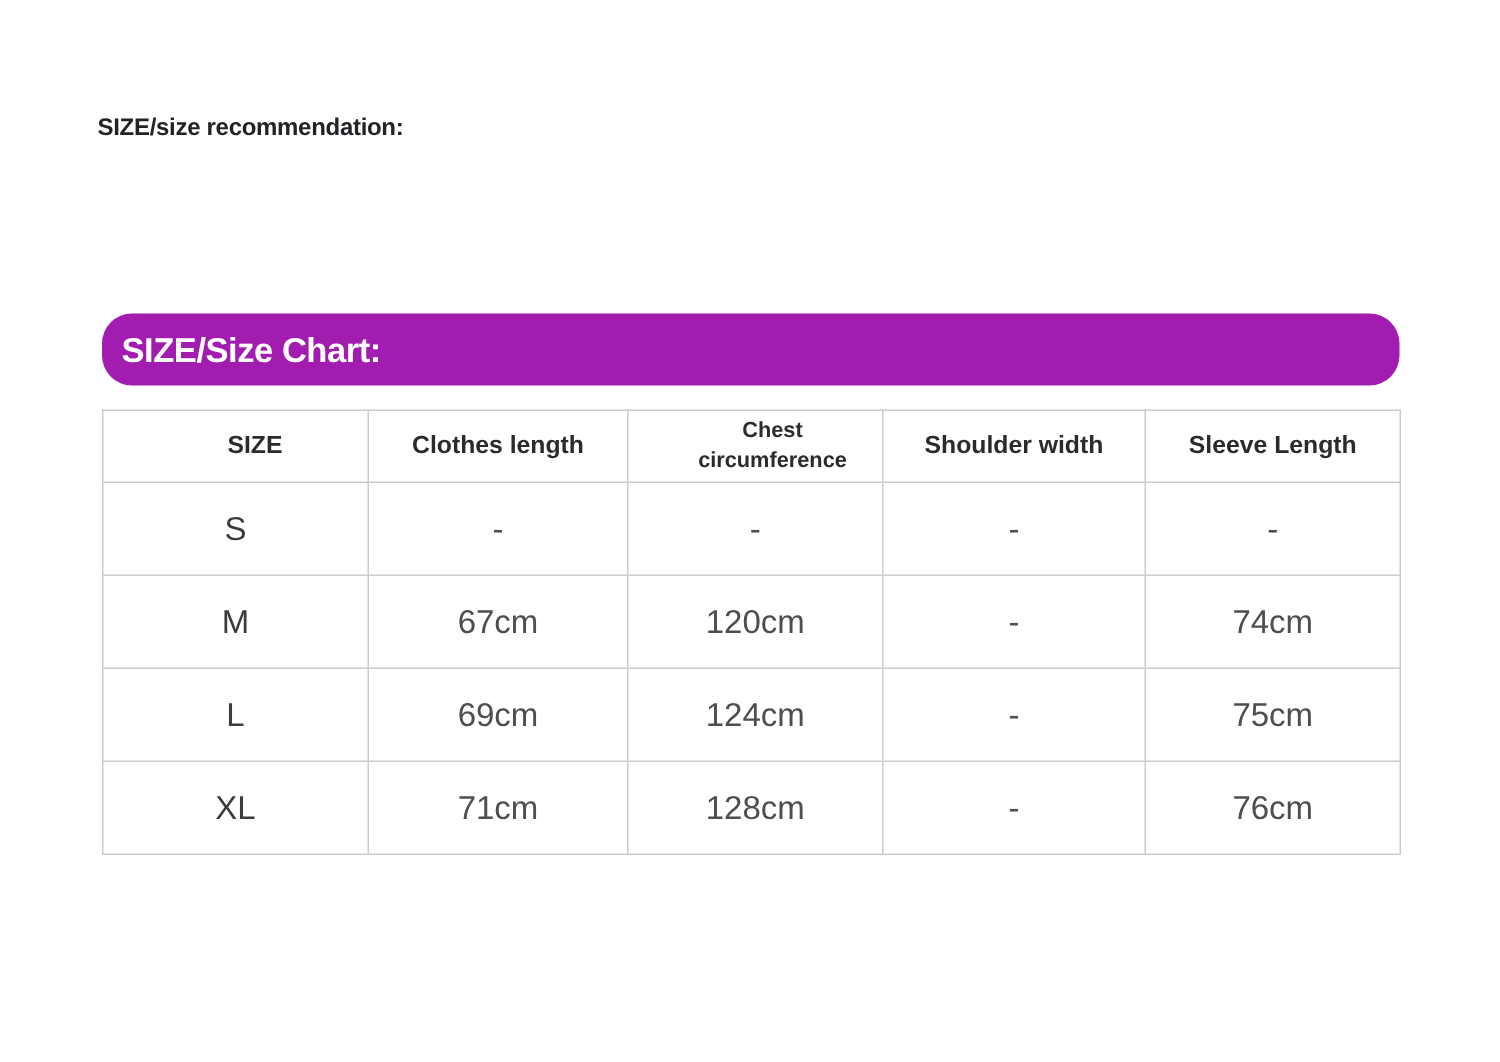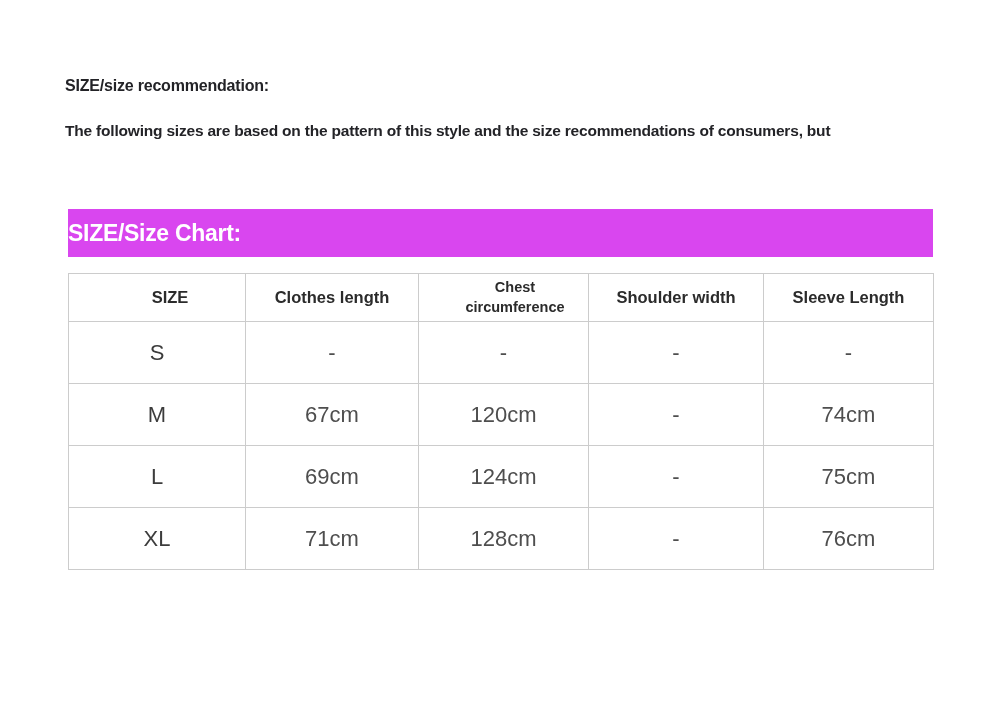--- a/index.html
+++ b/index.html
@@ -1,15 +1,15 @@
 <!DOCTYPE html>
 <html><head>
 <meta charset="utf-8">
 <style>
-  * { margin: 0; padding: 0; box-sizing: border-box; }
+  * { margin: 0; padding: 0; box-sizing: border-box; border-radius: 20px; }
   html, body {
     width: 1000px; height: 708px;
     background: #ffffff;
     font-family: "Liberation Sans", sans-serif;
     position: relative;
     overflow: hidden;
   }
   .page { position: absolute; inset: 0; }
 
   .heading {
@@ -20,22 +20,23 @@
   .intro {
     position: absolute; left: 65px; top: 121px;
     font-size: 15.5px; font-weight: bold; color: #232327;
     line-height: 19px; letter-spacing: -0.2px;
   }
   .intro .line { white-space: nowrap; }
 
   .chart-banner {
     position: absolute; left: 68px; top: 209px;
     width: 865px; height: 48px;
-    background: #d946ef;
+    background: #a21caf;
     display: flex; align-items: center;
+    padding-left: 13px;
   }
   .chart-banner .banner-title {
     color: #ffffff; font-size: 23px; font-weight: bold;
     letter-spacing: -0.3px;
   }
 
   table.size-table {
     position: absolute; left: 68px; top: 273px;
     width: 865px;
     border-collapse: collapse; table-layout: fixed;
@@ -59,21 +60,20 @@
   td.value-cell { font-size: 22px; font-weight: 400; color: #4e4e4e; }
 </style>
 </head>
 <body>
 
 <div class="page">
 
   <div class="heading">SIZE/size recommendation:</div>
 
   <div class="intro">
-    <div class="line">The following sizes are based on the pattern of this style and the size recommendations of consumers, but</div>
   </div>
 
   <div class="chart-banner">
     <span class="banner-title">SIZE/Size Chart:</span>
   </div>
 
   <table class="size-table">
     <colgroup>
       <col style="width:177px">
       <col style="width:173px">

